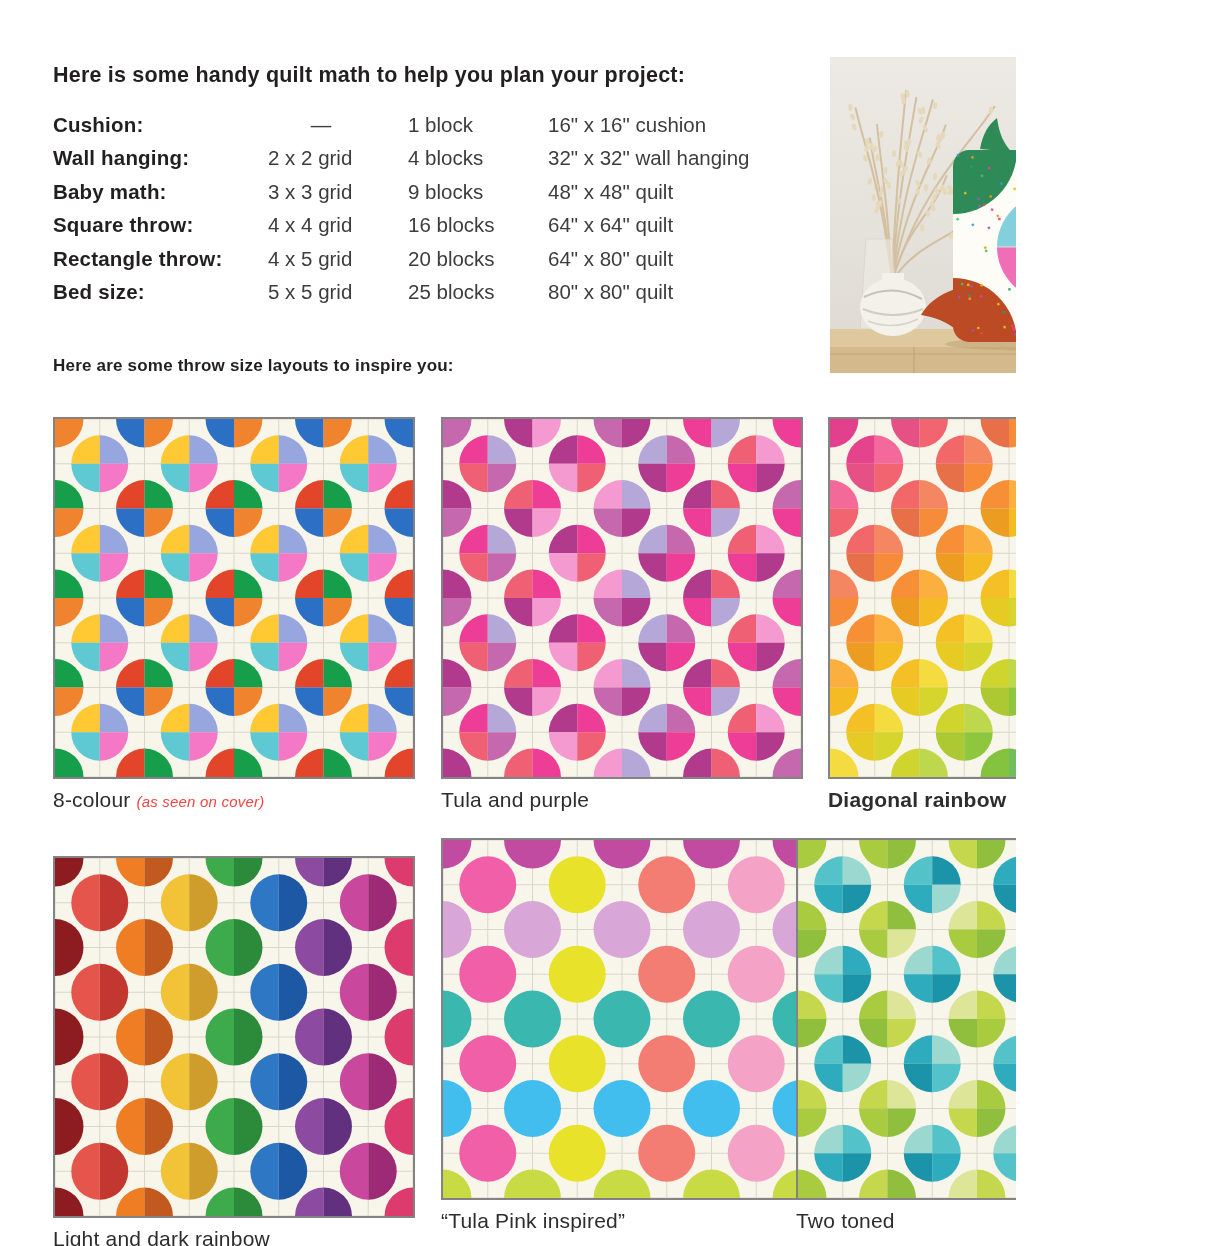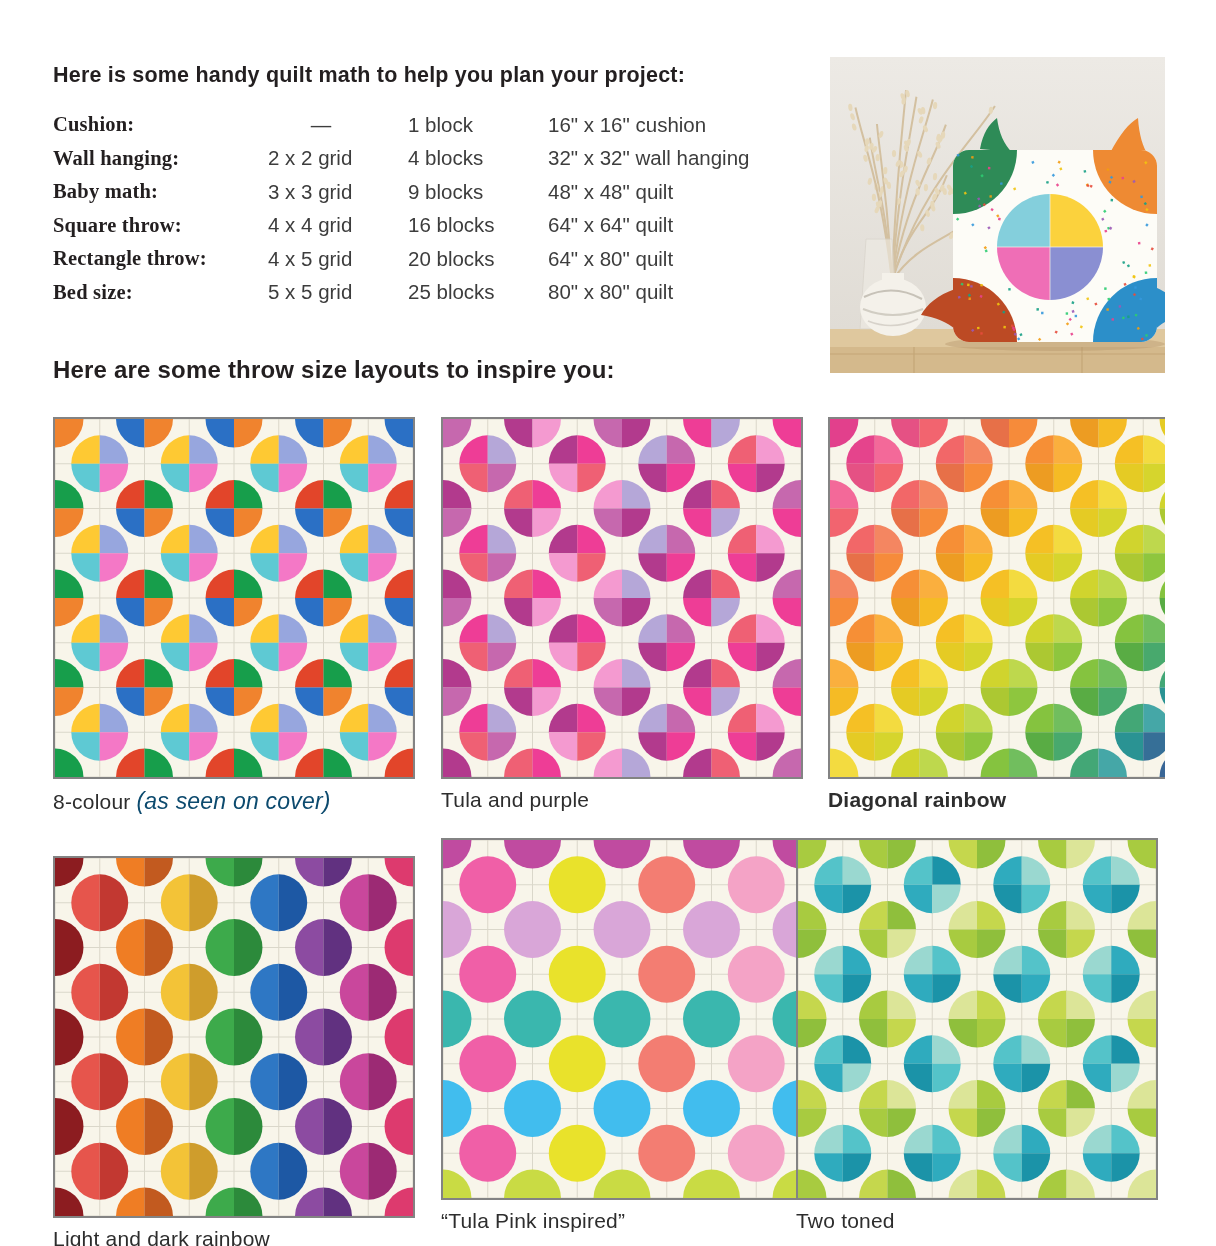--- a/index.html
+++ b/index.html
@@ -1,31 +1,31 @@
 <!DOCTYPE html>
 <html><head>
 <meta charset="utf-8">
 <style>
   html,body{margin:0;padding:0;background:#ffffff;}
-  #page{position:relative;width:1149px;height:1246px;background:#ffffff;
-        font-family:"Liberation Sans","DejaVu Sans",sans-serif;color:#231f20;overflow:hidden;padding-left:16px;}
+  #page{position:relative;width:1016px;height:1246px;background:#ffffff;
+        font-family:"Liberation Sans","DejaVu Sans",sans-serif;color:#231f20;overflow:hidden;}
   .h1{position:absolute;left:53px;top:63px;font-size:21.5px;font-weight:bold;letter-spacing:.2px;}
   #quilt-math{position:absolute;left:53px;top:108px;width:790px;display:grid;
               grid-template-columns:215px 140px 140px 1fr;grid-auto-rows:33.5px;
               font-size:20.5px;align-items:center;}
-  .mlabel{font-weight:bold;letter-spacing:.2px;font-family:Liberation Serif, serif;}
+  .mlabel{font-weight:bold;letter-spacing:.2px;}
   .mval{color:#3d3d3d;}
   .dash-center{text-align:center;padding-right:34px;}
-  .h2{position:absolute;left:53px;top:356px;font-size:24px;font-weight:bold;letter-spacing:.2px;}
+  .h2{position:absolute;left:53px;top:356px;font-size:17px;font-weight:bold;letter-spacing:.2px;}
   #photo-wrap{position:absolute;left:830px;top:57px;width:336px;height:316px;}
   .card{position:absolute;width:362px;margin:0;}
   .qbox{width:362px;height:362px;border:2px solid #838383;box-sizing:border-box;background:#f8f5ea;}
   .qbox svg{display:block;width:358px;height:358px;}
   .cap{margin-top:9px;font-size:21px;color:#2d2d2d;letter-spacing:.2px;}
-  .cap i{font-size:23px;color:#0c4a6e;}
+  .cap i{font-size:15px;color:#ef4444;}
   .c0{left:53px;top:417px;} .c1{left:441px;top:417px;} .c2{left:828px;top:417px;font-weight:bold;}
   .c3{left:53px;top:856px;} .c4{left:441px;top:838px;} .c5{left:796px;top:838px;}
 </style>
 </head>
 <body>
 
 <div id="page">
 
   <div class="h1">Here is some handy quilt math to help you plan your project:</div>
 

